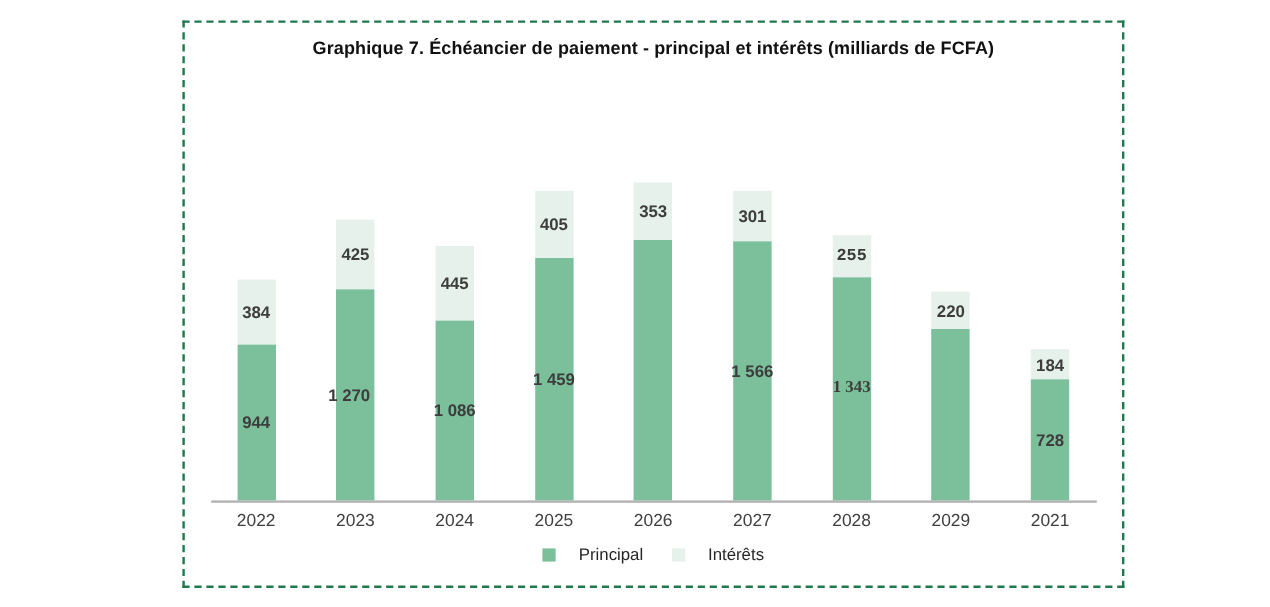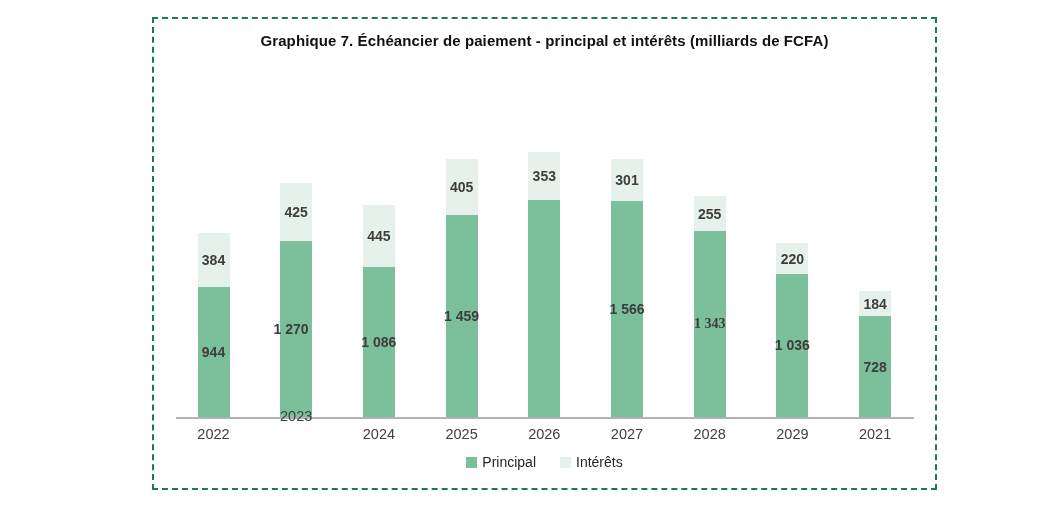--- a/index.html
+++ b/index.html
@@ -76,21 +76,21 @@
     top: 435px;
     width: 100%;
     display: flex;
     justify-content: center;
     align-items: center;
     gap: 24px;
   }
   .legend-item {
     display: flex;
     align-items: center;
-    gap: 5px;
+    gap: 19px;
     font-size: 14px;
     color: #262626;
   }
   .legend-swatch {
     width: 11px;
     height: 11px;
     display: inline-block;
   }
 </style>
 </head>
@@ -103,21 +103,21 @@
       <div class="axis-line"></div>
     <div class="bar-seg" style="left: 43.5px; top: 267.539px; width: 32px; height: 130.461px; background: rgb(124, 191, 155);"></div>
         <div class="bar-seg" style="left: 43.5px; top: 214.47px; width: 32px; height: 53.0688px; background: rgb(229, 241, 234);"></div>
         <div class="val-label" style="left: 21.5px; top: 267.539px; width: 76px; height: 130.461px;">944</div>
         <div class="val-label" style="left: 21.5px; top: 214.47px; width: 76px; height: 53.0688px;">384</div>
         <div class="x-tick" style="left: 21.5px; top: 407px; width: 76px;">2022</div>
         <div class="bar-seg" style="left: 126.2px; top: 222.486px; width: 32px; height: 175.514px; background: rgb(124, 191, 155);"></div>
         <div class="bar-seg" style="left: 126.2px; top: 163.751px; width: 32px; height: 58.735px; background: rgb(229, 241, 234);"></div>
         <div class="val-label" style="left: 99px; top: 222.486px; width: 76px; height: 175.514px;">1 270</div>
         <div class="val-label" style="left: 104.2px; top: 163.751px; width: 76px; height: 58.735px;">425</div>
-        <div class="x-tick" style="left: 104.2px; top: 389px; width: 76px;">2023</div>
+        <div class="x-tick" style="left: 104.2px; top: 407px; width: 76px;">2023</div>
         <div class="bar-seg" style="left: 208.9px; top: 247.915px; width: 32px; height: 150.085px; background: rgb(124, 191, 155);"></div>
         <div class="bar-seg" style="left: 208.9px; top: 186.416px; width: 32px; height: 61.499px; background: rgb(229, 241, 234);"></div>
         <div class="val-label" style="left: 186.9px; top: 247.915px; width: 76px; height: 150.085px;">1 086</div>
         <div class="val-label" style="left: 186.9px; top: 186.416px; width: 76px; height: 61.499px;">445</div>
         <div class="x-tick" style="left: 186.9px; top: 407px; width: 76px;">2024</div>
         <div class="bar-seg" style="left: 291.6px; top: 196.366px; width: 32px; height: 201.634px; background: rgb(124, 191, 155);"></div>
         <div class="bar-seg" style="left: 291.6px; top: 140.395px; width: 32px; height: 55.971px; background: rgb(229, 241, 234);"></div>
         <div class="val-label" style="left: 269.6px; top: 196.366px; width: 76px; height: 201.634px;">1 459</div>
         <div class="val-label" style="left: 269.6px; top: 140.395px; width: 76px; height: 55.971px;">405</div>
         <div class="x-tick" style="left: 269.6px; top: 407px; width: 76px;">2025</div>
@@ -126,25 +126,24 @@
         <div class="val-label" style="left: 352.3px; top: 132.518px; width: 76px; height: 48.7846px;">353</div>
         <div class="x-tick" style="left: 352.3px; top: 407px; width: 76px;">2026</div>
         <div class="bar-seg" style="left: 457px; top: 181.579px; width: 32px; height: 216.421px; background: rgb(124, 191, 155);"></div>
         <div class="bar-seg" style="left: 457px; top: 139.981px; width: 32px; height: 41.5982px; background: rgb(229, 241, 234);"></div>
         <div class="val-label" style="left: 435px; top: 181.579px; width: 76px; height: 216.421px;">1 566</div>
         <div class="val-label" style="left: 435px; top: 139.981px; width: 76px; height: 41.5982px;">301</div>
         <div class="x-tick" style="left: 435px; top: 407px; width: 76px;">2027</div>
         <div class="bar-seg" style="left: 539.7px; top: 212.397px; width: 32px; height: 185.603px; background: rgb(124, 191, 155);"></div>
         <div class="bar-seg" style="left: 539.7px; top: 177.156px; width: 32px; height: 35.241px; background: rgb(229, 241, 234);"></div>
         <div class="val-label" style="left: 517.7px; top: 212.397px; width: 76px; height: 185.603px; font-family: Liberation Serif, serif;">1 343</div>
-        <div class="val-label" style="left: 517.7px; top: 177.156px; width: 76px; height: 35.241px;">255</div>
+        <div class="val-label" style="left: 517.7px; top: 177.156px; width: 76px; height: 35.241px; font-family: Liberation Mono, monospace;">255</div>
         <div class="x-tick" style="left: 517.7px; top: 407px; width: 76px;">2028</div>
         <div class="bar-seg" style="left: 622.4px; top: 254.825px; width: 32px; height: 143.175px; background: rgb(124, 191, 155);"></div>
         <div class="bar-seg" style="left: 622.4px; top: 224.421px; width: 32px; height: 30.404px; background: rgb(229, 241, 234);"></div>
-        <div class="val-label" style="left: 600.4px; top: 254.825px; width: 76px; height: 143.175px;">1 036</div>
         <div class="val-label" style="left: 600.4px; top: 224.421px; width: 76px; height: 30.404px;">220</div>
         <div class="x-tick" style="left: 600.4px; top: 407px; width: 76px;">2029</div>
         <div class="bar-seg" style="left: 705.1px; top: 297.39px; width: 32px; height: 100.61px; background: rgb(124, 191, 155);"></div>
         <div class="bar-seg" style="left: 705.1px; top: 271.962px; width: 32px; height: 25.4288px; background: rgb(229, 241, 234);"></div>
         <div class="val-label" style="left: 683.1px; top: 297.39px; width: 76px; height: 100.61px;">728</div>
         <div class="val-label" style="left: 683.1px; top: 271.962px; width: 76px; height: 25.4288px;">184</div>
         <div class="x-tick" style="left: 683.1px; top: 407px; width: 76px;">2021</div>
       </div>
     <div class="legend" id="legend">
         <div class="legend-item">

